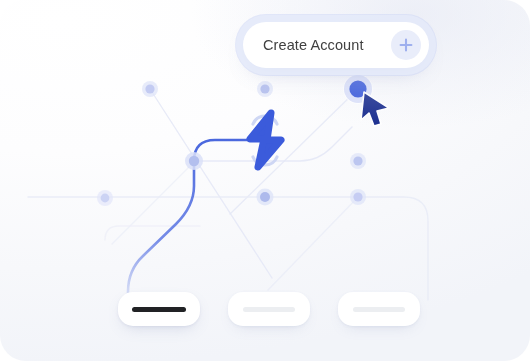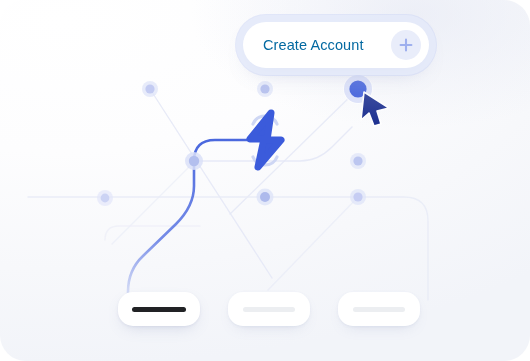--- a/index.html
+++ b/index.html
@@ -26,21 +26,21 @@
     position:absolute;left:243px;top:22px;width:186px;height:46px;
     border-radius:23px;background:#ffffff;
     display:flex;align-items:center;padding:0 8px 0 20px;box-sizing:border-box;
     box-shadow:0 0 0 7px rgba(231,236,250,.80),
                0 0 0 8px rgba(205,215,245,.55),
                0 10px 22px -8px rgba(120,134,180,.35),
                0 2px 5px rgba(120,134,180,.14);
     z-index:9;
   }
   #create-pill-label{
-    flex:1;font-size:14.5px;font-weight:500;color:#0369a1;letter-spacing:.1px;
+    flex:1;font-size:14.5px;font-weight:500;color:#404040;letter-spacing:.1px;
     white-space:nowrap;
   }
   #plus-btn{
     width:30px;height:30px;border-radius:50%;background:#e9edfa;
     display:flex;align-items:center;justify-content:center;flex:0 0 auto;
   }
   #plus-btn svg{display:block;}
 
   
   .bpill{

